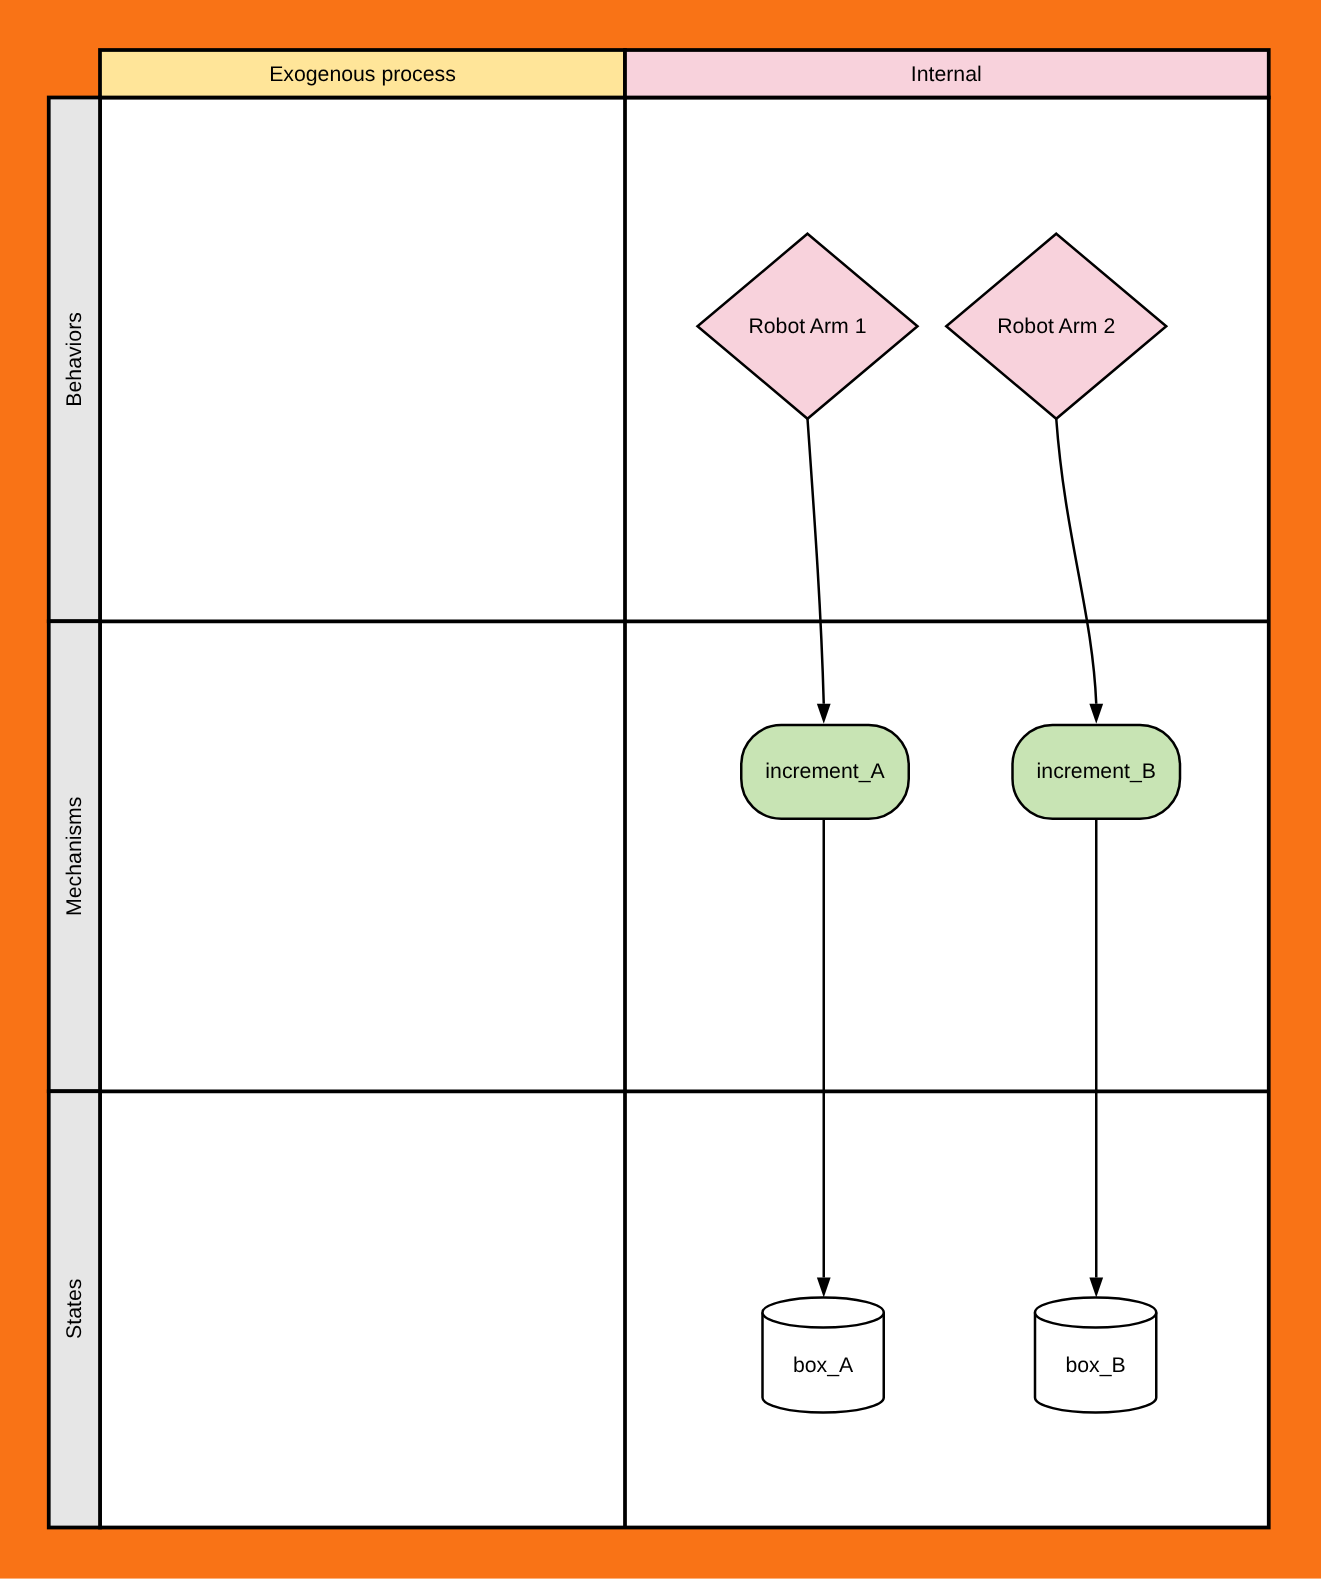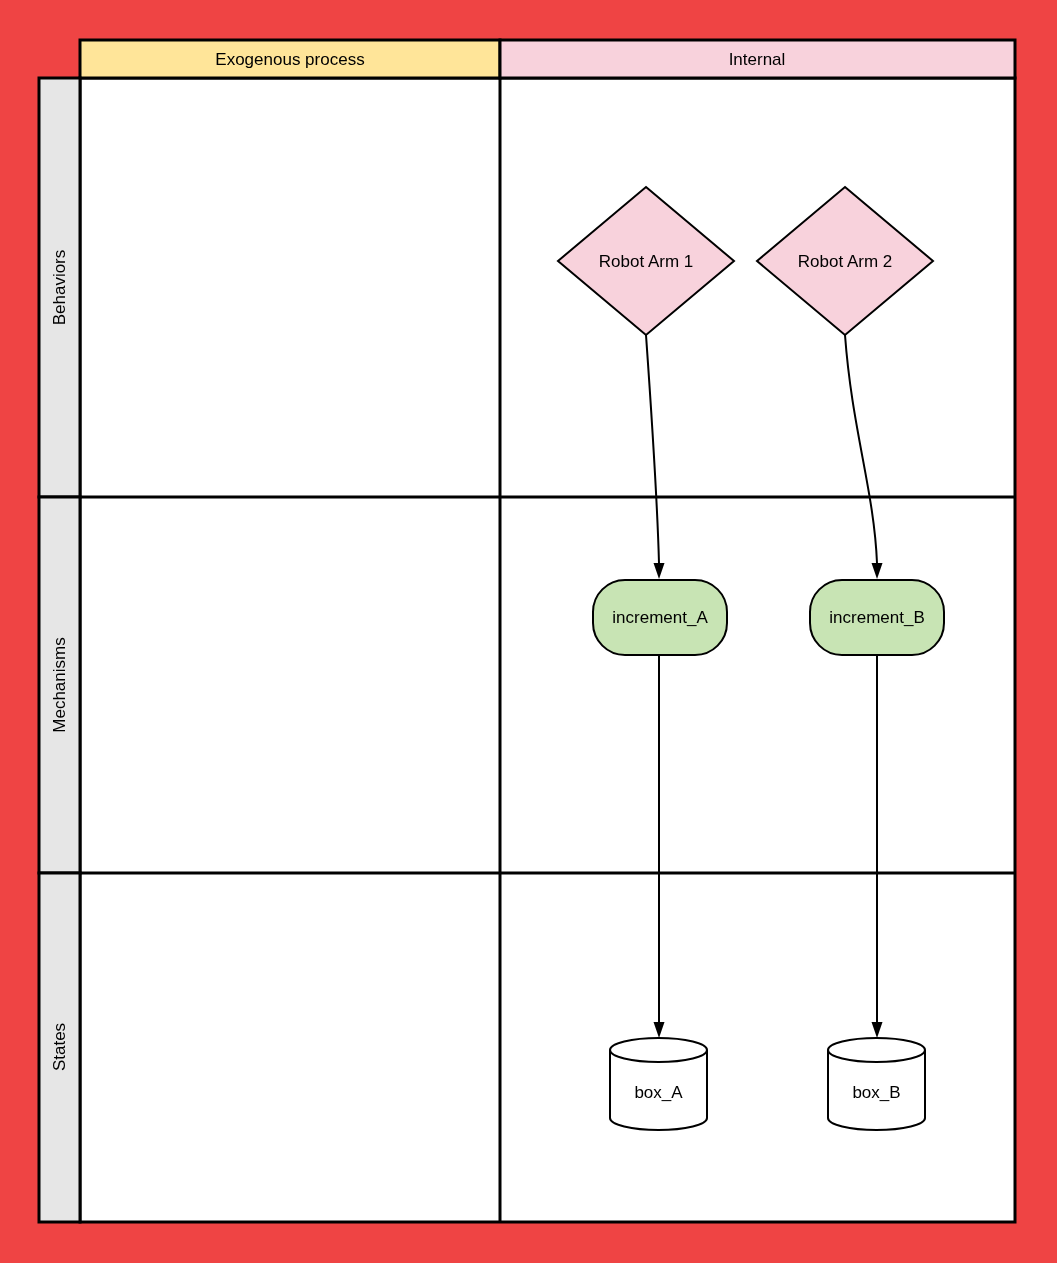--- a/index.html
+++ b/index.html
@@ -4,21 +4,21 @@
 <style>
   html, body {
     margin: 0;
     padding: 0;
     background: #ffffff;
   }
   .canvas {
     position: relative;
     width: 1057px;
     height: 1263px;
-    background: #ef4444;
+    background: #f97316;
     font-family: "Liberation Sans", sans-serif;
   }
   svg text {
     font-family: "Liberation Sans", sans-serif;
     font-size: 17px;
     fill: #000000;
   }
 </style>
 </head>
 <body>

